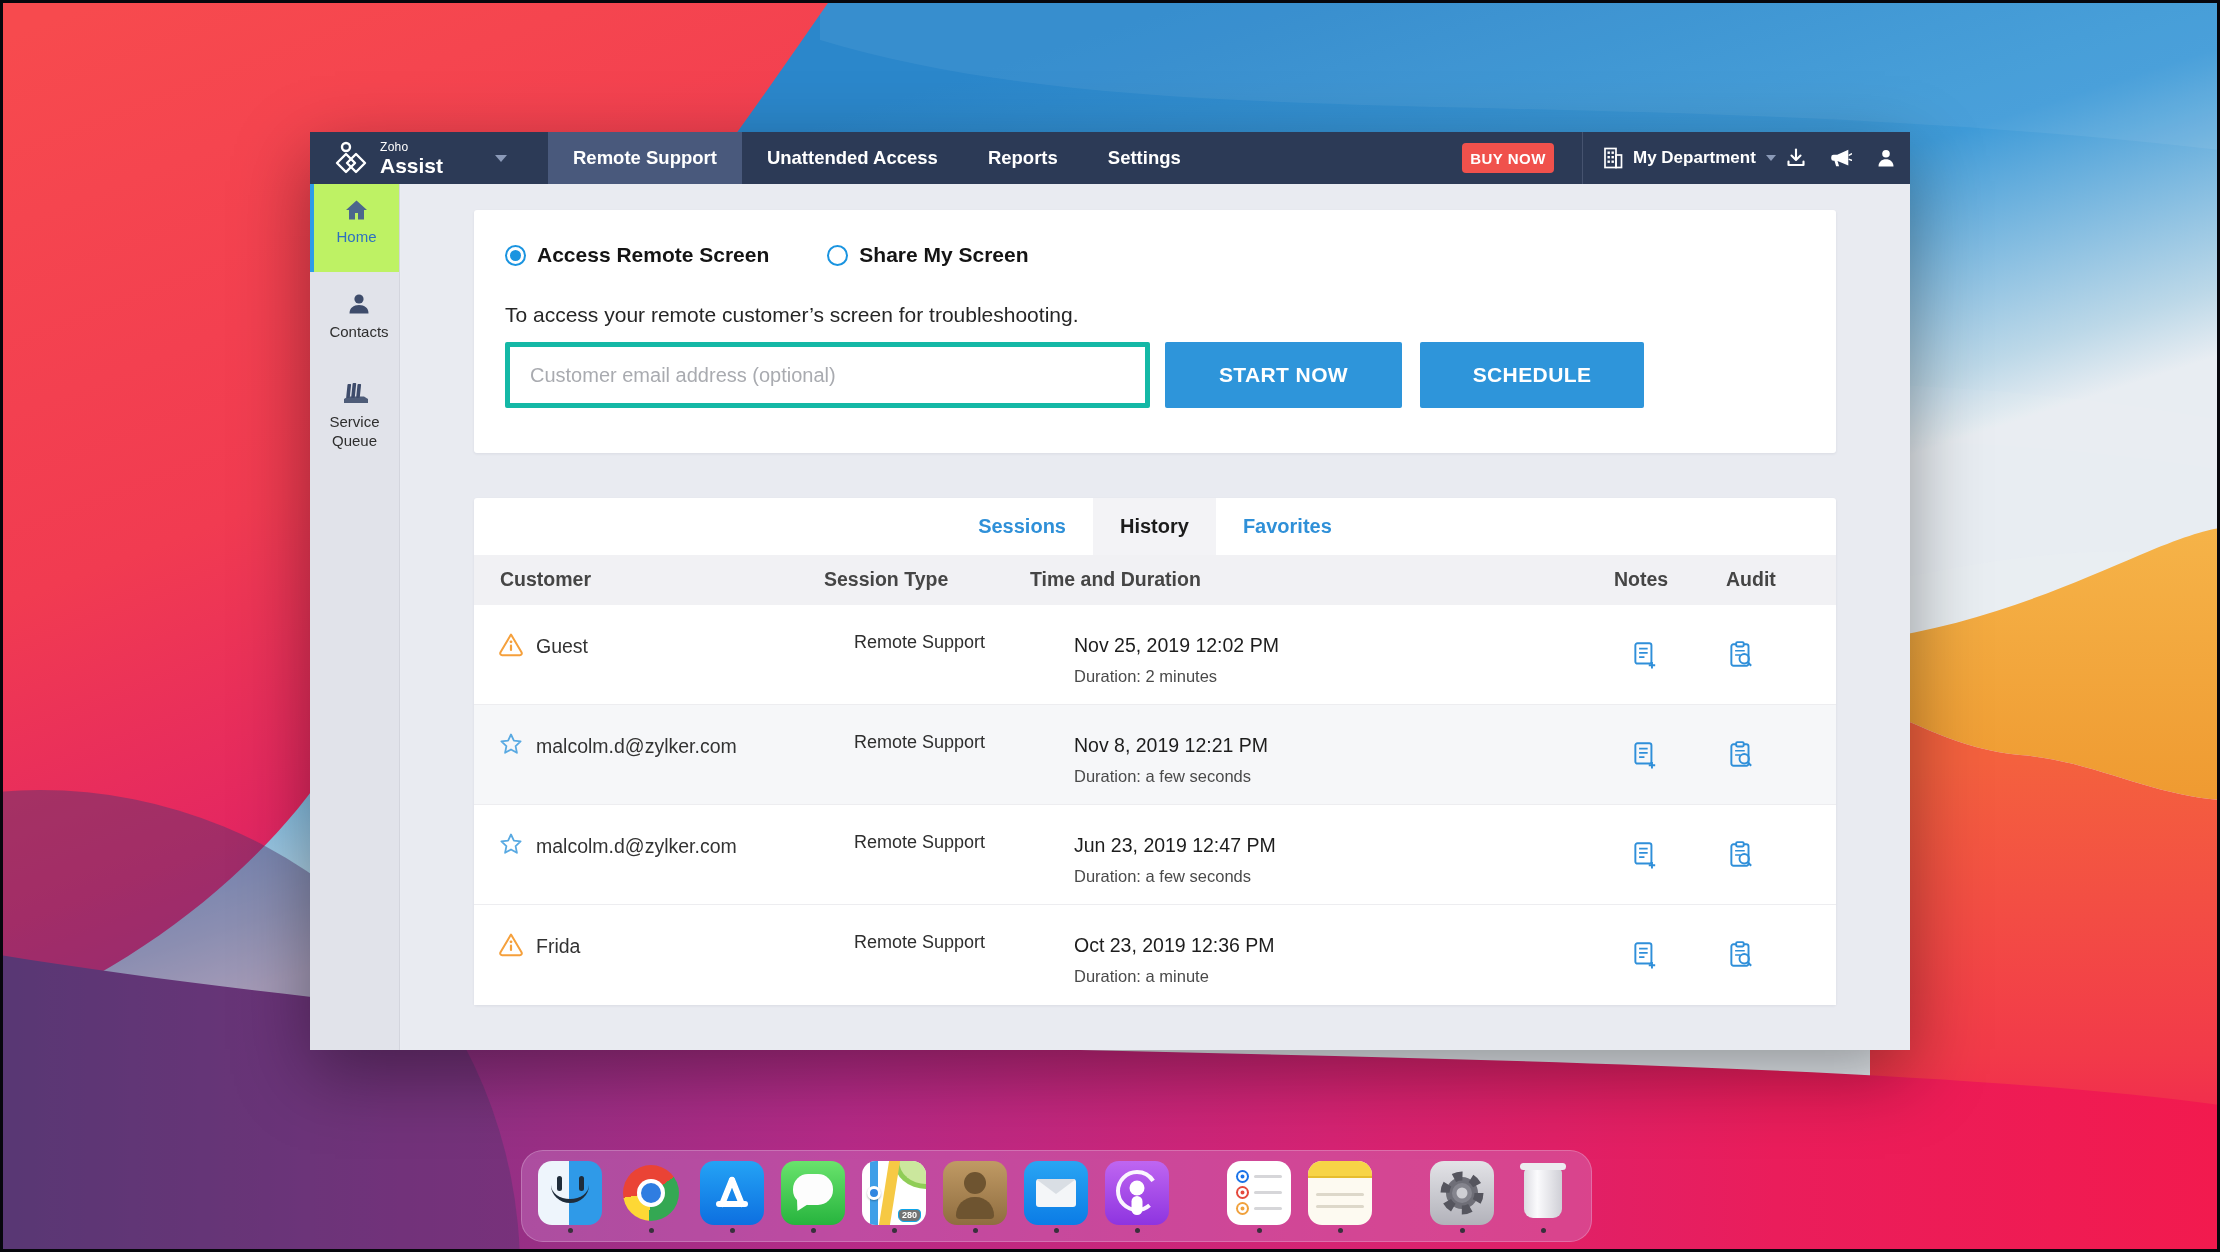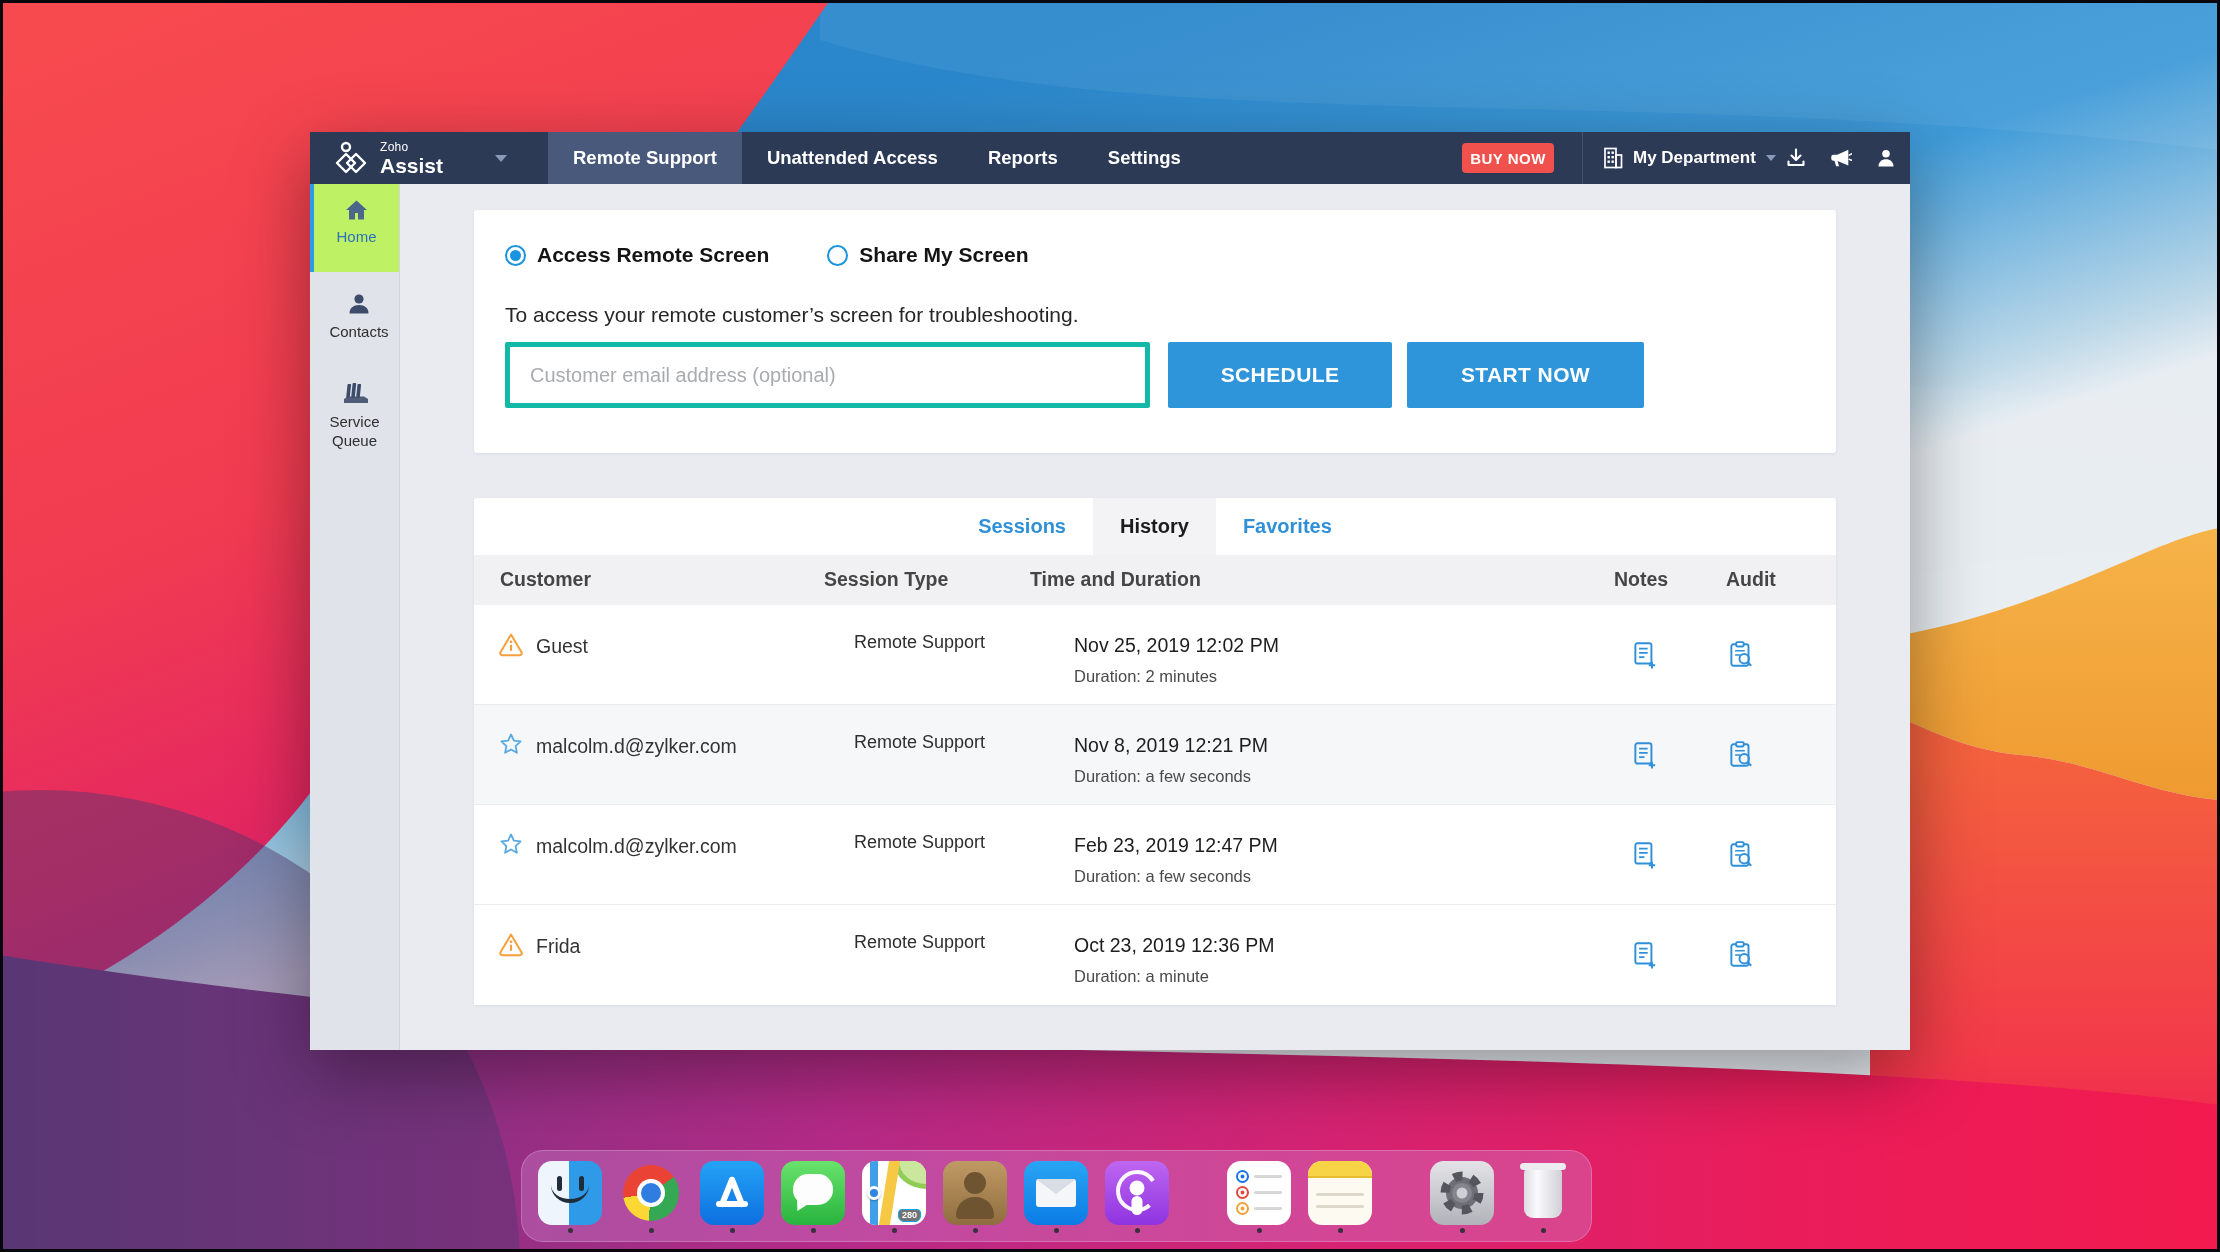--- a/index.html
+++ b/index.html
@@ -287,22 +287,22 @@
             <span class="radio-label">Access Remote Screen</span>
           </label>
           <label class="radio-opt">
             <span class="radio"></span>
             <span class="radio-label">Share My Screen</span>
           </label>
         </div>
         <div class="desc">To access your remote customer’s screen for troubleshooting.</div>
         <div class="action-row">
           <input class="email-input" type="text" placeholder="Customer email address (optional)" style="">
+          <button class="btn-blue" id="btn-start">START NOW</button>
           <button class="btn-blue" id="btn-schedule">SCHEDULE</button>
-          <button class="btn-blue" id="btn-start">START NOW</button>
         </div>
       </div>
 
       <div class="card" id="card-history">
         <div class="list-tabs">
           <div class="list-tab">Sessions</div>
           <div class="list-tab active">History</div>
           <div class="list-tab">Favorites</div>
         </div>
         <div class="thead">
@@ -378,21 +378,21 @@
             </span>
         </div>
         <div class="trow">
           <span class="c-icon">
               <svg width="26" height="26" viewBox="0 0 26 26">
                 <path d="M13 3.5 l2.9 6.1 6.7 .8 -5 4.7 1.3 6.7 -5.9 -3.3 -5.9 3.3 1.3 -6.7 -5 -4.7 6.7 -.8 Z" fill="none" stroke="#58a9e2" stroke-width="1.8" stroke-linejoin="round"></path>
               </svg>
             </span>
           <span class="c-name">malcolm.d@zylker.com</span>
           <span class="c-type">Remote Support</span>
-          <span class="c-date">Feb 23, 2019 12:47 PM</span>
+          <span class="c-date">Jun 23, 2019 12:47 PM</span>
           <span class="c-dur">Duration: a few seconds</span>
           <span class="c-notes">
               <svg width="30" height="30" viewBox="0 0 28 28">
                 <g fill="none" stroke="#2f8fd9" stroke-width="1.8">
                   <rect x="5" y="3" width="15" height="19" rx="2"></rect>
                   <path d="M8.5 8 h8 M8.5 12 h8 M8.5 16 h5" stroke-width="1.5"></path>
                   <path d="M20.5 20.5 v6 M17.5 23.5 h6" stroke-width="1.8"></path>
                 </g>
               </svg>
             </span>

